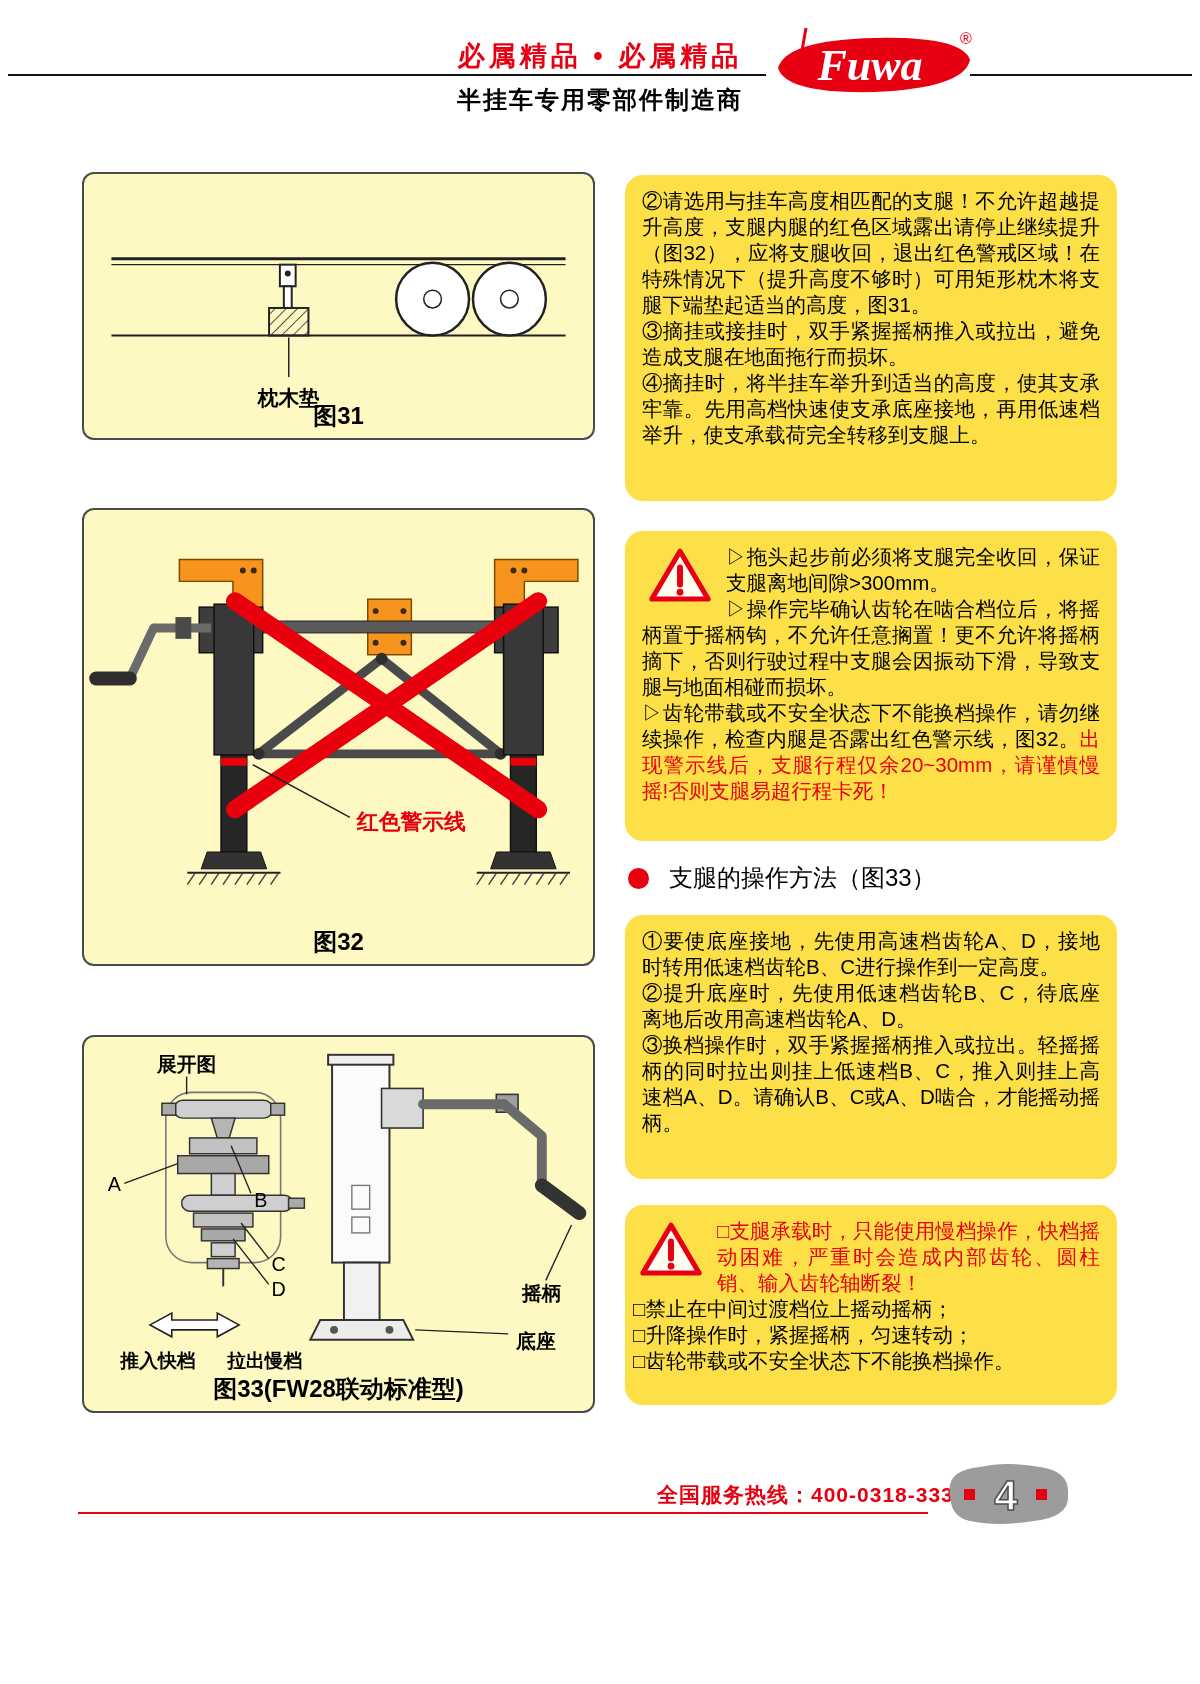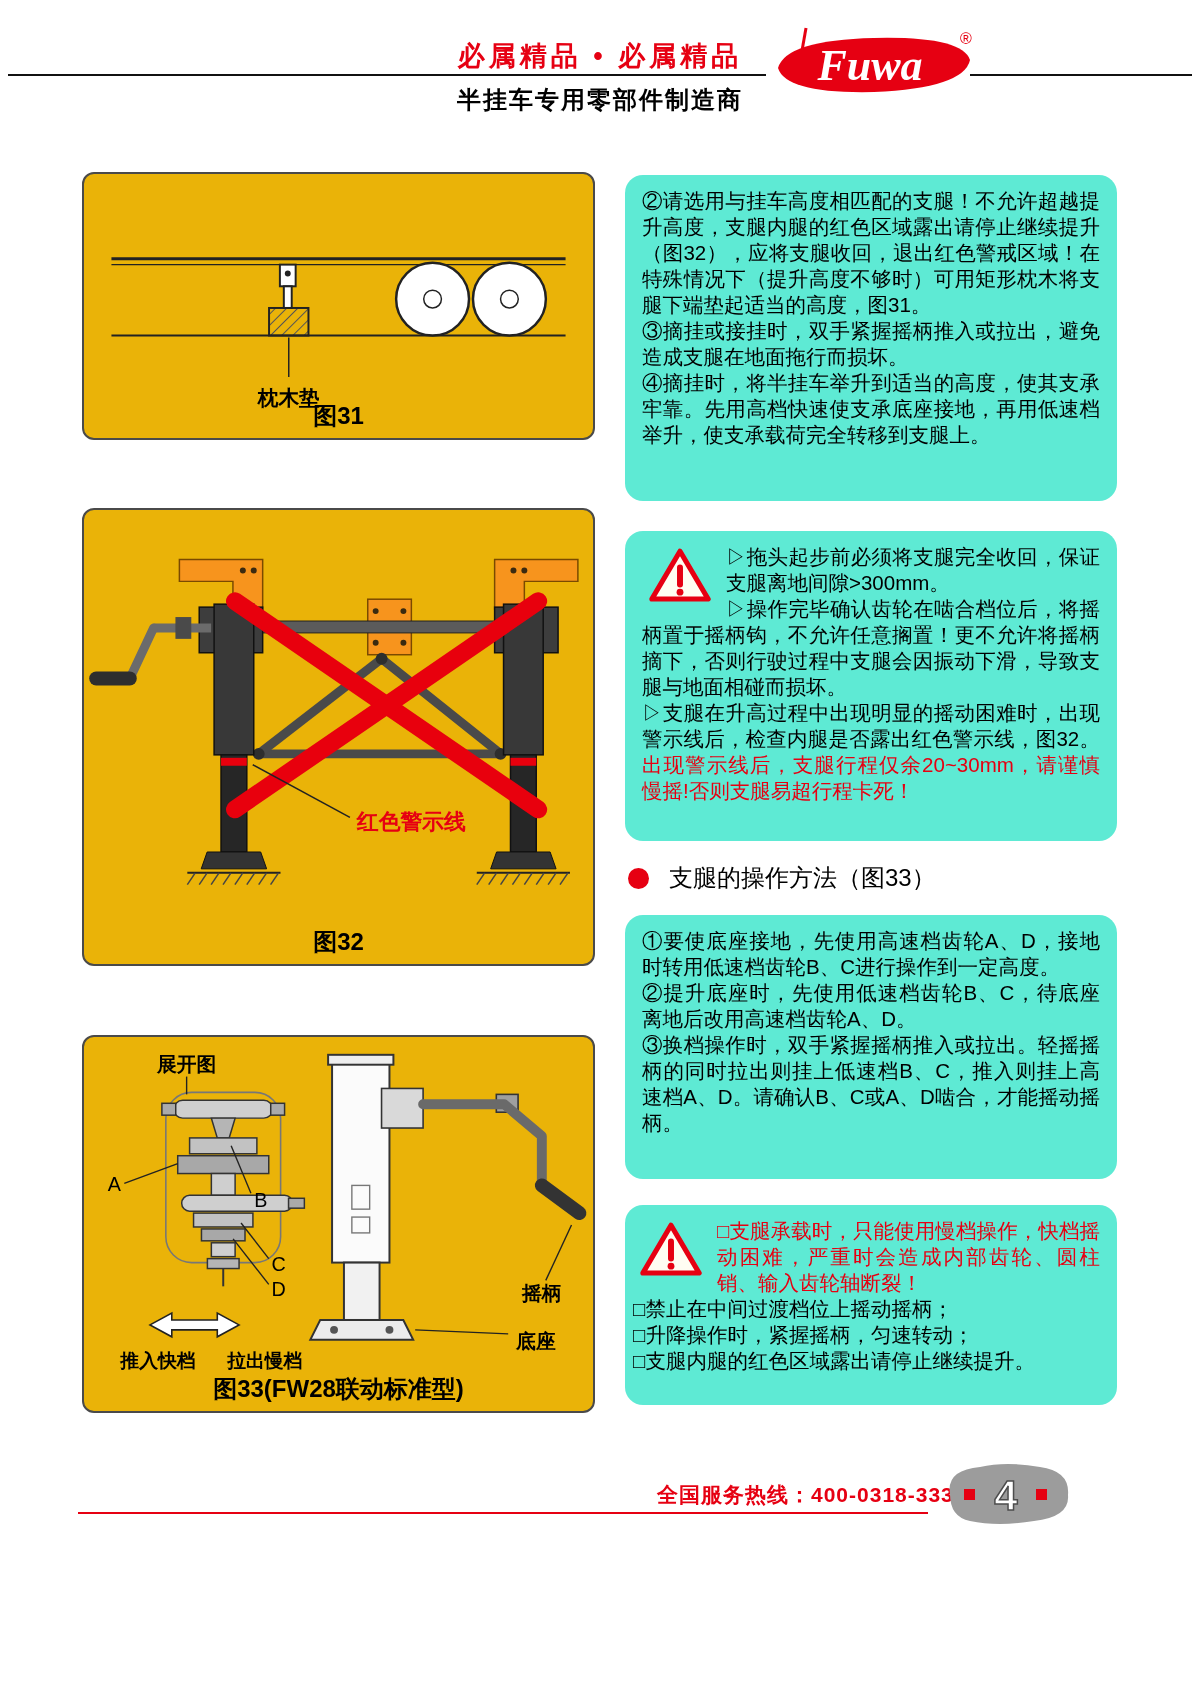--- a/index.html
+++ b/index.html
@@ -19,35 +19,35 @@
   .rule-right { top:74px; left:970px; width:222px; }
   .subtitle {
     position:absolute; top:84px; left:0; width:1200px; text-align:center;
     font-size:24px; font-weight:bold; letter-spacing:2px;
   }
   .logo { position:absolute; left:772px; top:26px; width:204px; height:84px; }
   .logo svg { width:100%; height:100%; display:block; }
 
   
   .fig-box {
-    position:absolute; left:82px; width:513px; background:#eab308;
+    position:absolute; left:82px; width:513px; background:#fef9c3;
     border:2px solid #4a4a4a; border-radius:12px;
   }
   #fig31 { top:172px; height:268px; }
   #fig32 { top:508px; height:458px; }
   #fig33 { top:1035px; height:378px;padding-left:40px; }
   .fig-box svg.drawing { position:absolute; left:0; top:0; width:100%; height:100%; }
   .fig-caption {
     position:absolute; bottom:6px; left:0; width:100%; text-align:center;
     font-size:24px; font-weight:bold;
   }
 
   
   .pink {
-    position:absolute; left:625px; width:492px; background:#5eead4;
+    position:absolute; left:625px; width:492px; background:#fde047;
     border-radius:18px; padding:13px 17px; font-size:20.5px; line-height:26px;
     text-align:justify;
   }
   #block-notes   { top:175px; min-height:326px; }
   #warn-box-1    { top:531px; min-height:310px; }
   #block-steps   { top:915px; min-height:264px; }
   #warn-box-2    { top:1205px; min-height:200px;padding-left:8px; }
   .pink p { margin:0; }
   .red { color:#e60012; }
   .warn-icon { float:left; width:76px; height:58px; margin:3px 8px 2px 0; }
@@ -275,21 +275,21 @@
   <div class="pink" id="warn-box-1">
     <span class="warn-icon">
       <svg viewBox="0 0 76 68">
         <path d="M38 5 L71 61 L5 61 Z" fill="#fffdf2" stroke="#e60012" stroke-width="6" stroke-linejoin="round"></path>
         <line x1="38" y1="24" x2="38" y2="44" stroke="#e60012" stroke-width="7" stroke-linecap="round"></line>
         <circle cx="38" cy="53" r="4" fill="#e60012"></circle>
       </svg>
     </span>
     <p>▷拖头起步前必须将支腿完全收回，保证支腿离地间隙&gt;300mm。</p>
     <p>▷操作完毕确认齿轮在啮合档位后，将摇柄置于摇柄钩，不允许任意搁置！更不允许将摇柄摘下，否则行驶过程中支腿会因振动下滑，导致支腿与地面相碰而损坏。</p>
-    <p><span>▷支腿在升高过程中出现明显的摇动困难时，出现警示线后，检查内腿是否露出红色警示线，图32。</span><span class="red">出现警示线后，支腿行程仅余20~30mm，请谨慎慢摇!否则支腿易超行程卡死！</span></p>
+    <p><span>▷齿轮带载或不安全状态下不能换档操作，请勿继续操作，检查内腿是否露出红色警示线，图32。</span><span class="red">出现警示线后，支腿行程仅余20~30mm，请谨慎慢摇!否则支腿易超行程卡死！</span></p>
   </div>
 
   <div class="section-title">
     <span class="section-dot"></span>
     <span>支腿的操作方法（图33）</span>
   </div>
 
   <div class="pink" id="block-steps">
     <p>①要使底座接地，先使用高速档齿轮A、D，接地时转用低速档齿轮B、C进行操作到一定高度。</p>
     <p>②提升底座时，先使用低速档齿轮B、C，待底座离地后改用高速档齿轮A、D。</p>
@@ -300,21 +300,21 @@
     <span class="warn-icon">
       <svg viewBox="0 0 76 68">
         <path d="M38 5 L71 61 L5 61 Z" fill="#fffdf2" stroke="#e60012" stroke-width="6" stroke-linejoin="round"></path>
         <line x1="38" y1="24" x2="38" y2="44" stroke="#e60012" stroke-width="7" stroke-linecap="round"></line>
         <circle cx="38" cy="53" r="4" fill="#e60012"></circle>
       </svg>
     </span>
     <p class="red">□支腿承载时，只能使用慢档操作，快档摇动困难，严重时会造成内部齿轮、圆柱销、输入齿轮轴断裂！</p>
     <p>□禁止在中间过渡档位上摇动摇柄；</p>
     <p>□升降操作时，紧握摇柄，匀速转动；</p>
-    <p>□支腿内腿的红色区域露出请停止继续提升。</p>
+    <p>□齿轮带载或不安全状态下不能换档操作。</p>
   </div>
 
   <div class="hotline">全国服务热线：400-0318-333</div>
   <div class="footer-rule"></div>
   <div class="page-blob">
     <svg viewBox="0 0 154 72">
       <path d="M22,36 Q18,12 52,9 Q78,3 112,9 Q142,13 140,37 Q142,59 106,63 Q70,69 42,63 Q22,59 22,36 Z" fill="#9c9c9c"></path>
       <rect x="36" y="31" width="11" height="11" fill="#e60012"></rect>
       <rect x="108" y="31" width="11" height="11" fill="#e60012"></rect>
       <text x="78" y="52" text-anchor="middle" font-size="42" font-weight="bold" fill="#ffffff" stroke="#4d4d4d" stroke-width="1.5">4</text>

